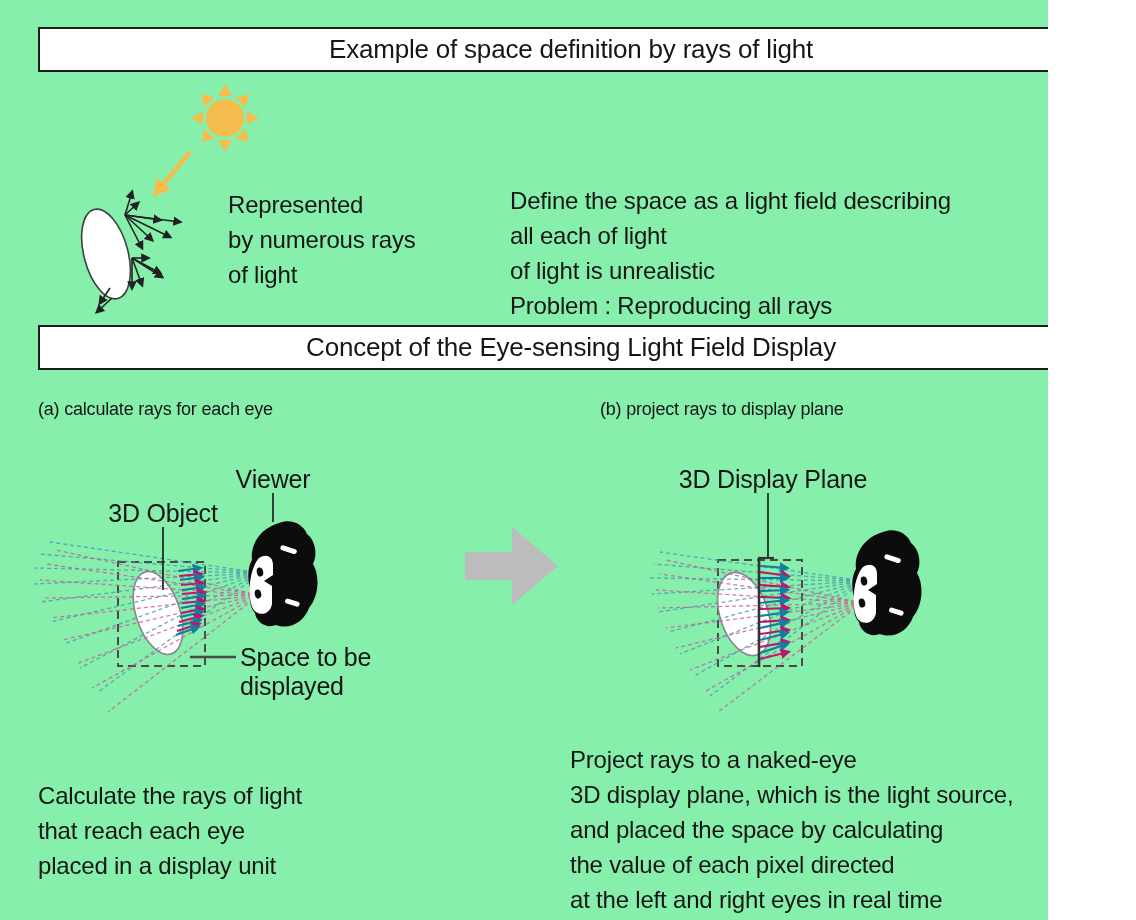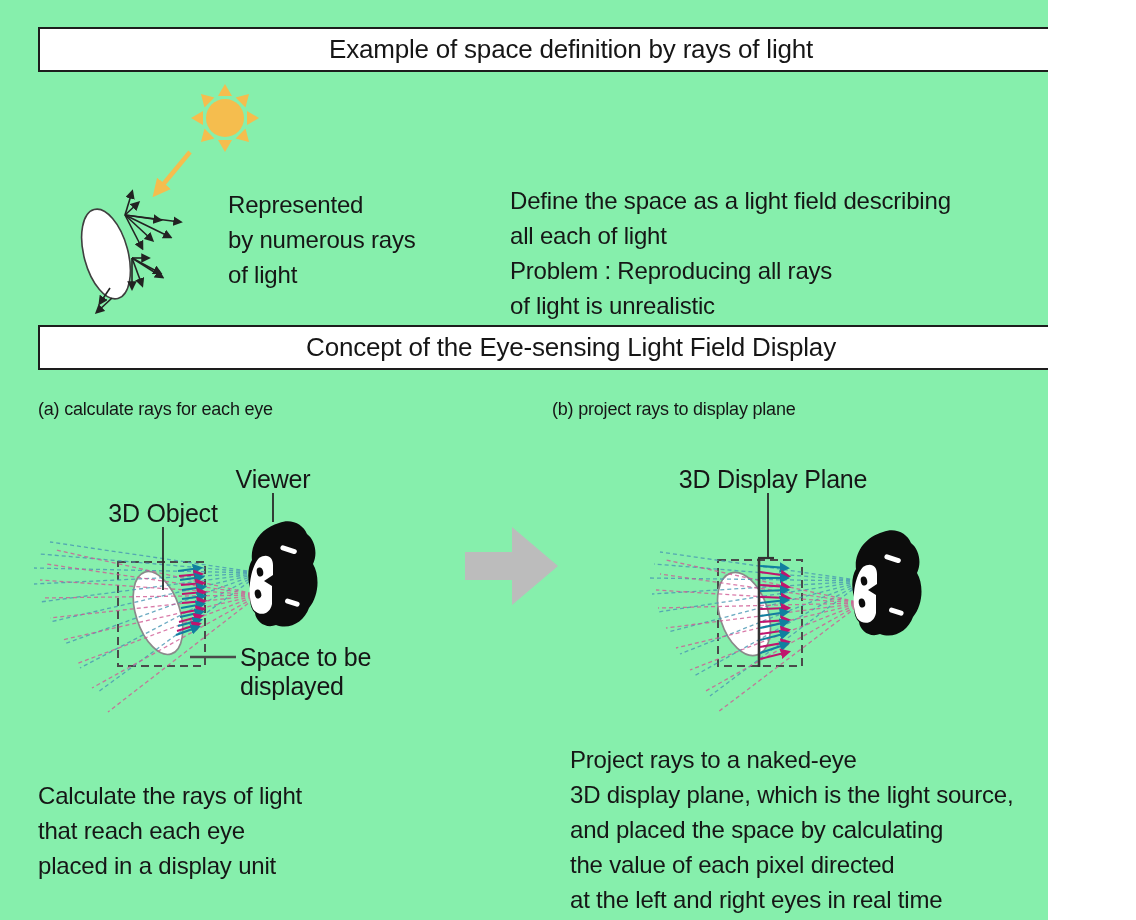--- a/index.html
+++ b/index.html
@@ -94,32 +94,32 @@
 
   
   <div class="cap" style="left:228px;top:187px;">
     <div>Represented</div>
     <div>by numerous rays</div>
     <div>of light</div>
   </div>
   <div class="cap" style="left:510px;top:151px;margin-top:32px;">
     <div>Define the space as a light field describing</div>
     <div>all each of light</div>
+    <div>of light is unrealistic</div>
     <div>Problem : Reproducing all rays</div>
-    <div>of light is unrealistic</div>
   </div>
 
   
   <div class="banner" style="top:325px;">
     <span>Concept of the Eye-sensing Light Field Display</span>
   </div>
 
   
   <div class="heading" style="left:38px;top:399px;">(a) calculate rays for each eye</div>
-  <div class="heading" style="left:552px;top:399px;">(b) project rays to display plane</div>
+  <div class="heading" style="left:600px;top:399px;">(b) project rays to display plane</div>
 
   
   <svg class="abs" style="left:30px;top:430px;" width="430" height="300" viewBox="0 0 430 300">
     <rect class="dashbox" x="88" y="132" width="87" height="104"></rect>
     <ellipse cx="128" cy="183" rx="22" ry="43" transform="rotate(-18 128 183)" fill="#ffffff" stroke="#8a8a8a" stroke-width="1.7"></ellipse>
 
     <g>
       <line class="rc" x1="231" y1="143" x2="20" y2="112"></line>
       <line class="rc" x1="231" y1="143" x2="10" y2="124"></line>
       <line class="rc" x1="231" y1="143" x2="4" y2="138"></line>

